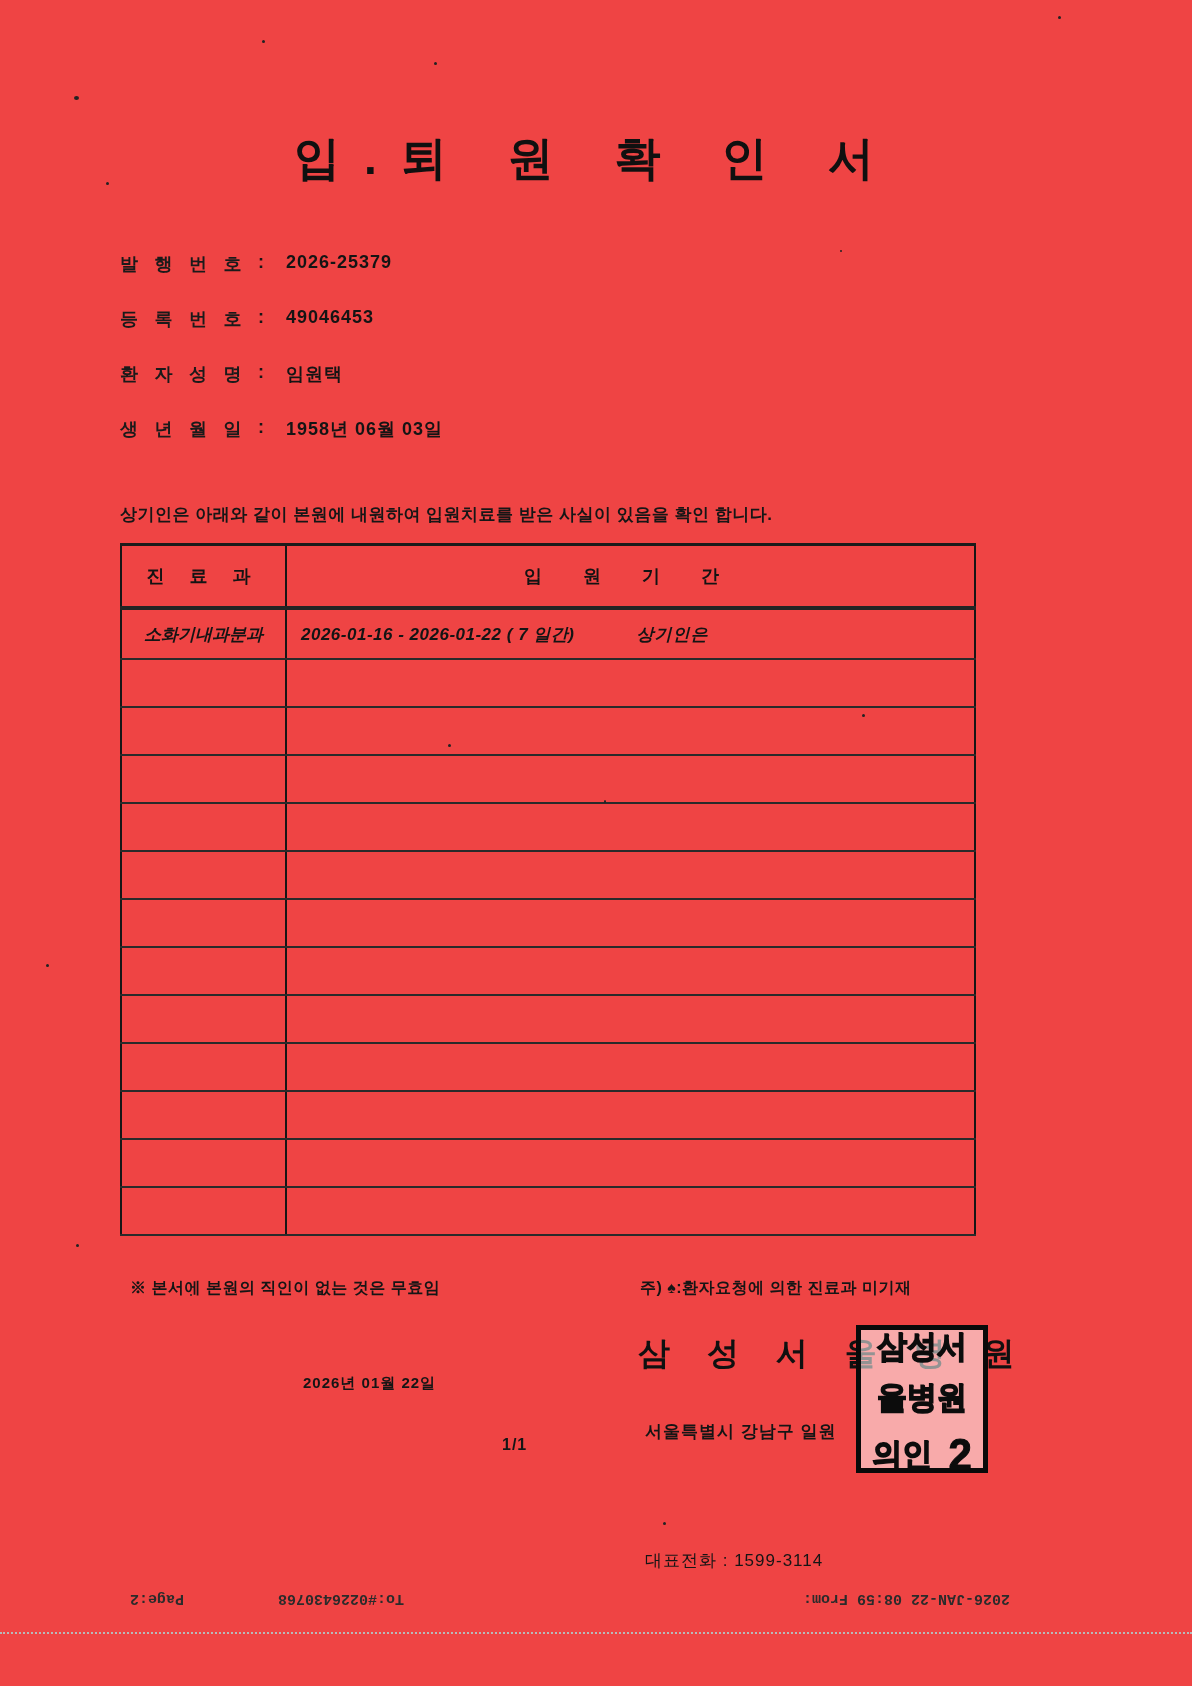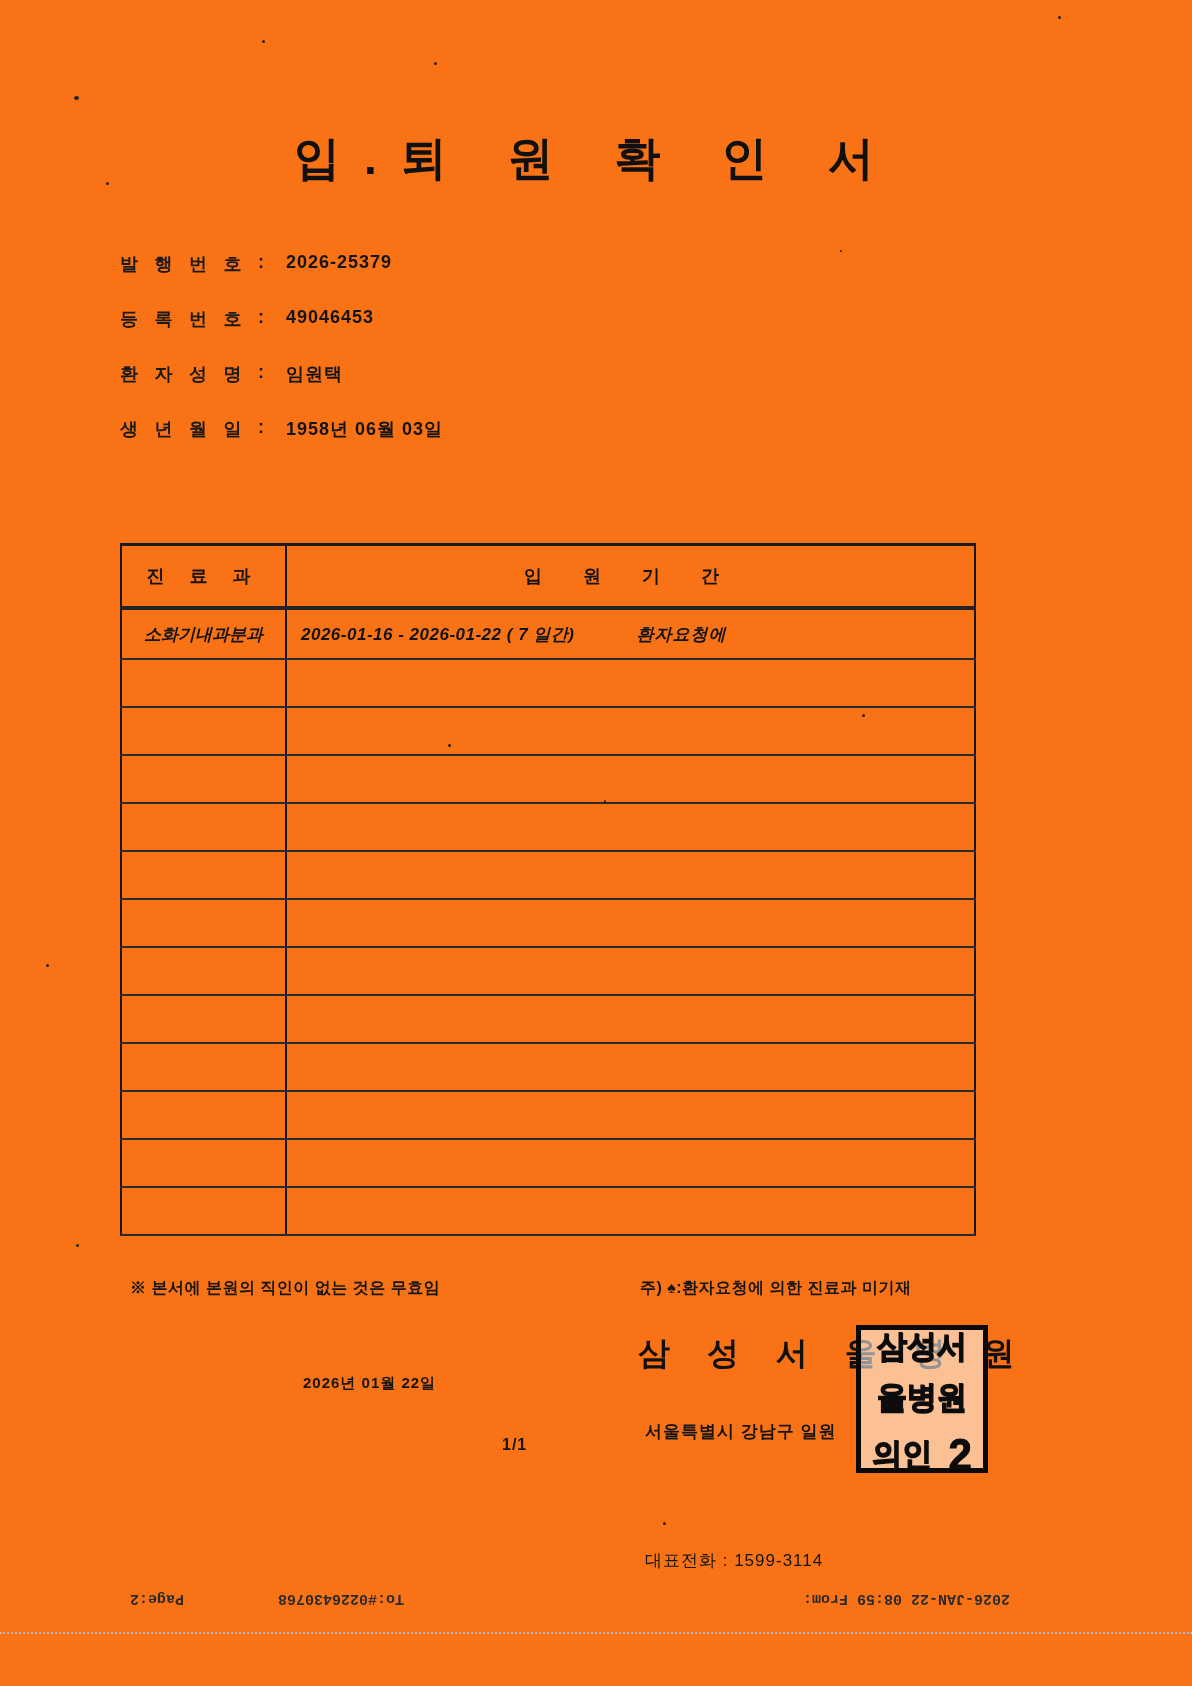--- a/index.html
+++ b/index.html
@@ -6,21 +6,21 @@
     margin: 0; padding: 0;
     background: #ffffff;
     width: 1192px; height: 1686px;
     font-family: "Liberation Sans", sans-serif;
     color: #151515;
     overflow: hidden;
   }
   .page {
     position: relative;
     width: 1192px; height: 1686px;
-    background: #f97316;
+    background: #ef4444;
     filter: blur(0.25px);
   }
   
   .title {
     position: absolute; top: 128px; left: 0; width: 100%;
     margin: 0; text-align: center;
     font-size: 46px; font-weight: bold;
     letter-spacing: 24px;
     color: #101010;
   }
@@ -169,38 +169,39 @@
       <span class="field-sep">:</span>
       <span class="field-value">임원택</span>
     </div>
     <div class="field-row">
       <span class="field-label">생 년 월 일</span>
       <span class="field-sep">:</span>
       <span class="field-value">1958년 06월 03일</span>
     </div>
   </div>
 
+  <p class="statement">상기인은 아래와 같이 본원에 내원하여 입원치료를 받은 사실이 있음을 확인 합니다.</p>
 
   <div class="adm-table-wrap">
     <table class="adm-table">
       <colgroup>
           <col class="c1">
           <col class="c2">
         </colgroup>
       <thead>
         <tr>
           <th class="th-dept">진 료 과</th>
           <th class="th-period">입 원 기 간</th>
         </tr>
       </thead>
       <tbody id="table-body">
         <tr class="data-row">
           <td class="td-dept">소화기내과분과</td>
           <td class="td-period">
-            <span class="period-text">2026-01-16 - 2026-01-22 ( 7 일간)</span><span class="status-text">환자요청에</span>
+            <span class="period-text">2026-01-16 - 2026-01-22 ( 7 일간)</span><span class="status-text">상기인은</span>
           </td>
         </tr>
       <tr>
             <td class="td-dept"></td>
             <td class="td-period"></td>
           </tr>
           <tr>
             <td class="td-dept"></td>
             <td class="td-period"></td>
           </tr>

